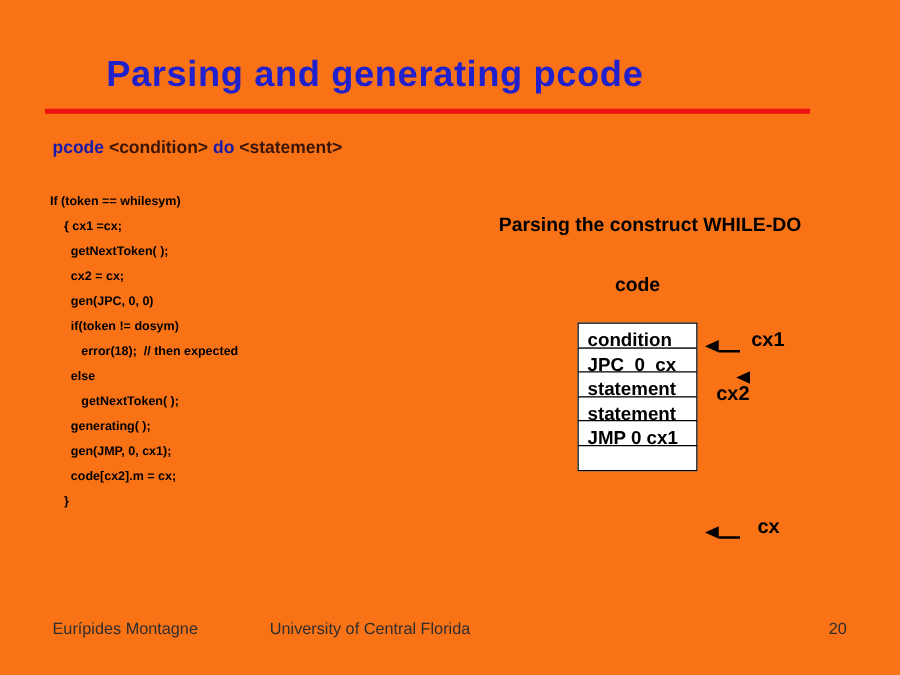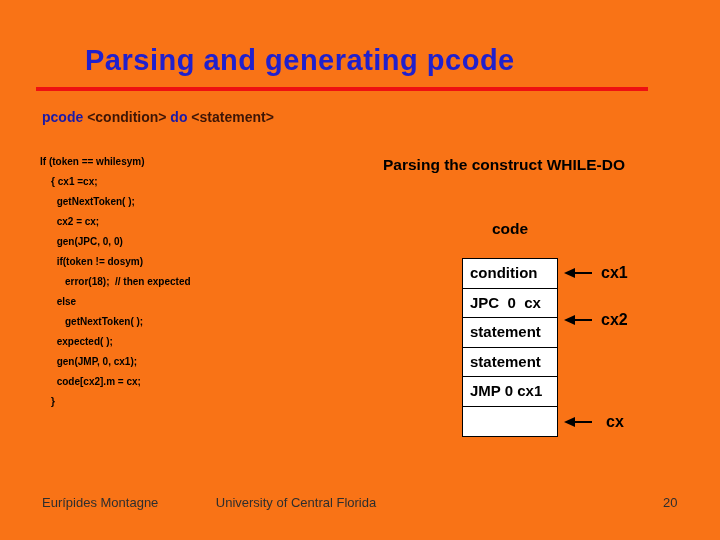--- a/index.html
+++ b/index.html
@@ -19,41 +19,41 @@
     font-size:14px;font-weight:bold;white-space:pre;
   }
   .grammar .kw{color:#1a1aa8;}
   .grammar .tok{color:#3d1506;}
   .code-block{
     position:absolute;left:40px;top:152px;
     font-size:10px;font-weight:bold;color:#000;
   }
   .code-line{white-space:pre;height:20px;line-height:20px;}
   .construct-heading{
-    position:absolute;left:383px;top:156px;margin:0;
+    position:absolute;left:383px;top:156px;margin:16px;
     font-size:15.5px;font-weight:bold;white-space:nowrap;
   }
   .code-array-label{
     position:absolute;left:462px;top:220px;width:96px;text-align:center;
     font-size:15.5px;font-weight:bold;
   }
   .mem-table{position:absolute;left:462px;top:258px;width:96px;}
   .mem-row{
-    box-sizing:border-box;width:96px;height:31px;margin-top:-1.5px;
+    box-sizing:border-box;width:96px;height:21px;margin-top:-1.5px;
     border:1.5px solid #000;background:#fff;
     padding-left:7px;line-height:28px;
     font-size:15px;font-weight:bold;white-space:pre;overflow:hidden;
   }
   .mem-row:first-child{margin-top:0;}
   .pointer{
     position:absolute;left:564px;height:18px;
-    display:flex;align-items:center;
+    display:flex;align-items:flex-end;
   }
   .pointer.p1{top:264px;}
-  .pointer.p2{top:311px;}
+  .pointer.p2{top:297px;flex-direction:column;}
   .pointer.p3{top:413px;}
   .arrow-head{
     width:0;height:0;
     border-top:5.5px solid transparent;border-bottom:5.5px solid transparent;
     border-right:11px solid #000;
   }
   .arrow-line{width:17px;height:2.5px;background:#000;}
   .pointer-label{margin-left:9px;font-size:16px;font-weight:bold;}
   .pointer.p3 .pointer-label{margin-left:14px;}
   .footer{position:absolute;left:0;top:495px;width:720px;height:20px;
@@ -76,21 +76,21 @@
   <div class="code-block">
     <div class="code-line">If (token == whilesym)</div>
     <div class="code-line">    { cx1 =cx;</div>
     <div class="code-line">      getNextToken( );</div>
     <div class="code-line">      cx2 = cx;</div>
     <div class="code-line">      gen(JPC, 0, 0)</div>
     <div class="code-line">      if(token != dosym)</div>
     <div class="code-line">         error(18);  // then expected</div>
     <div class="code-line">      else</div>
     <div class="code-line">         getNextToken( );</div>
-    <div class="code-line">      expected( );</div>
+    <div class="code-line">      generating( );</div>
     <div class="code-line">      gen(JMP, 0, cx1);</div>
     <div class="code-line">      code[cx2].m = cx;</div>
     <div class="code-line">    }</div>
   </div>
 
   <p class="construct-heading">Parsing the construct WHILE-DO</p>
 
   <div class="code-array-label">code</div>
 
   <div class="mem-table">

